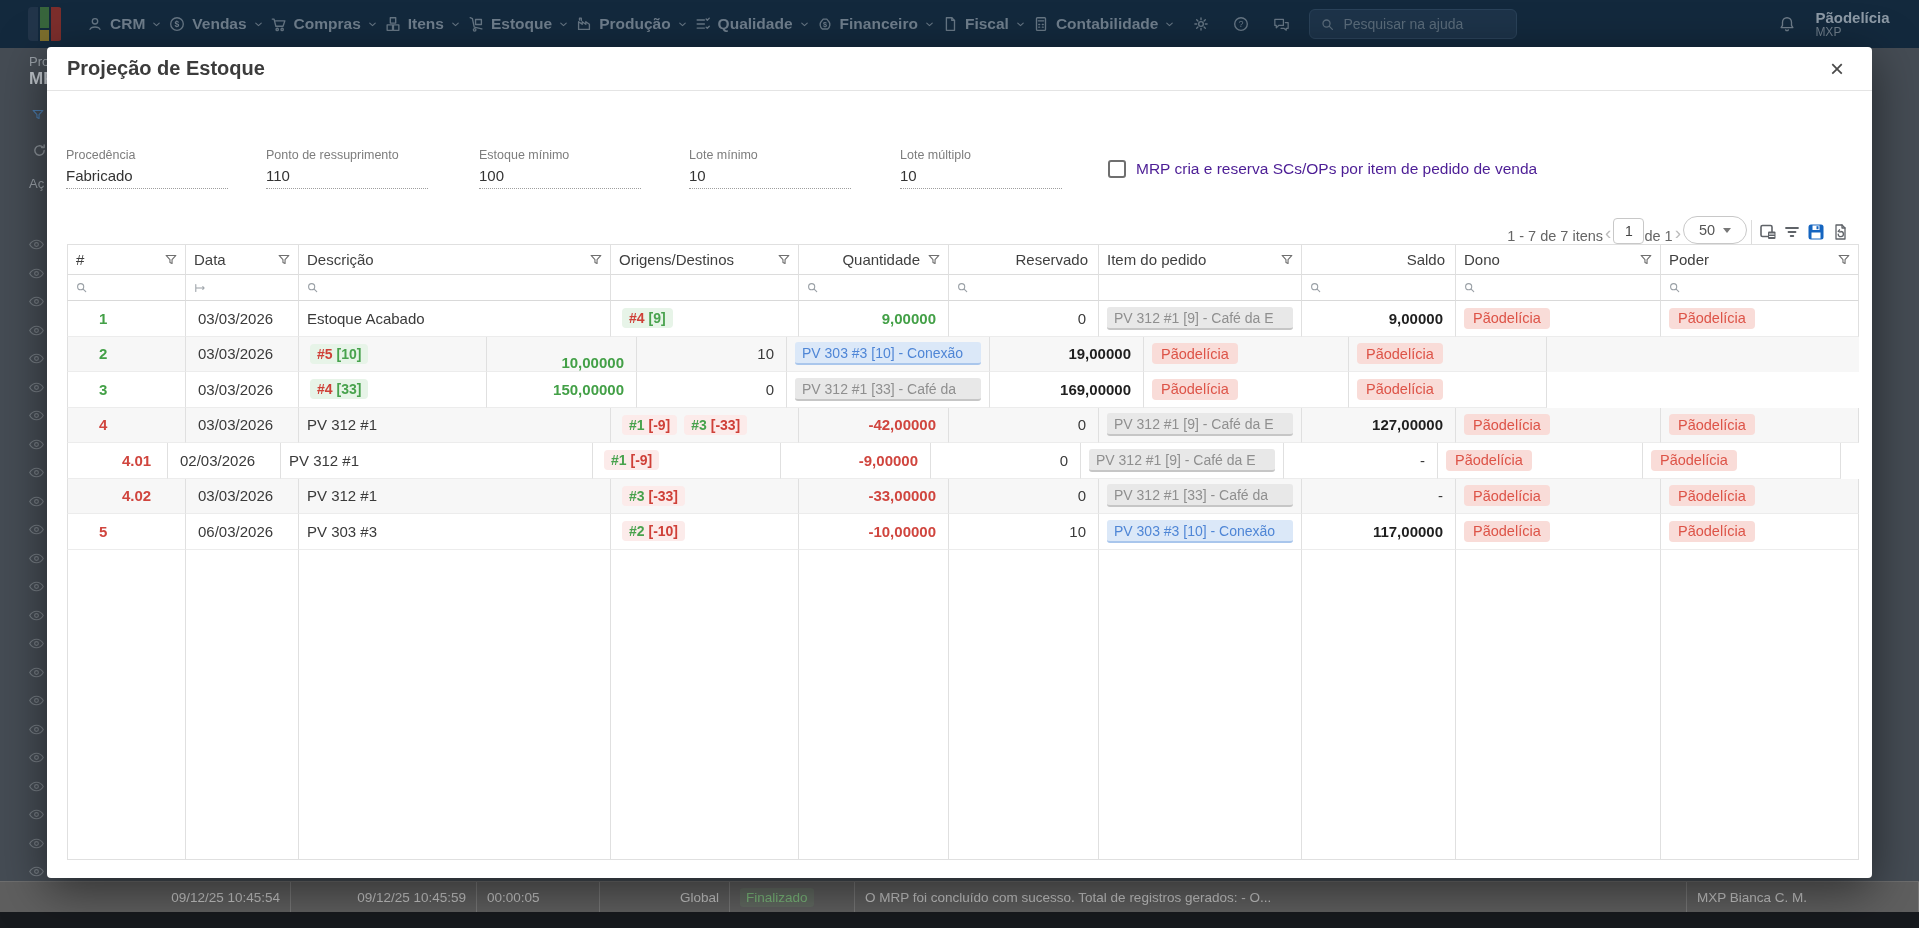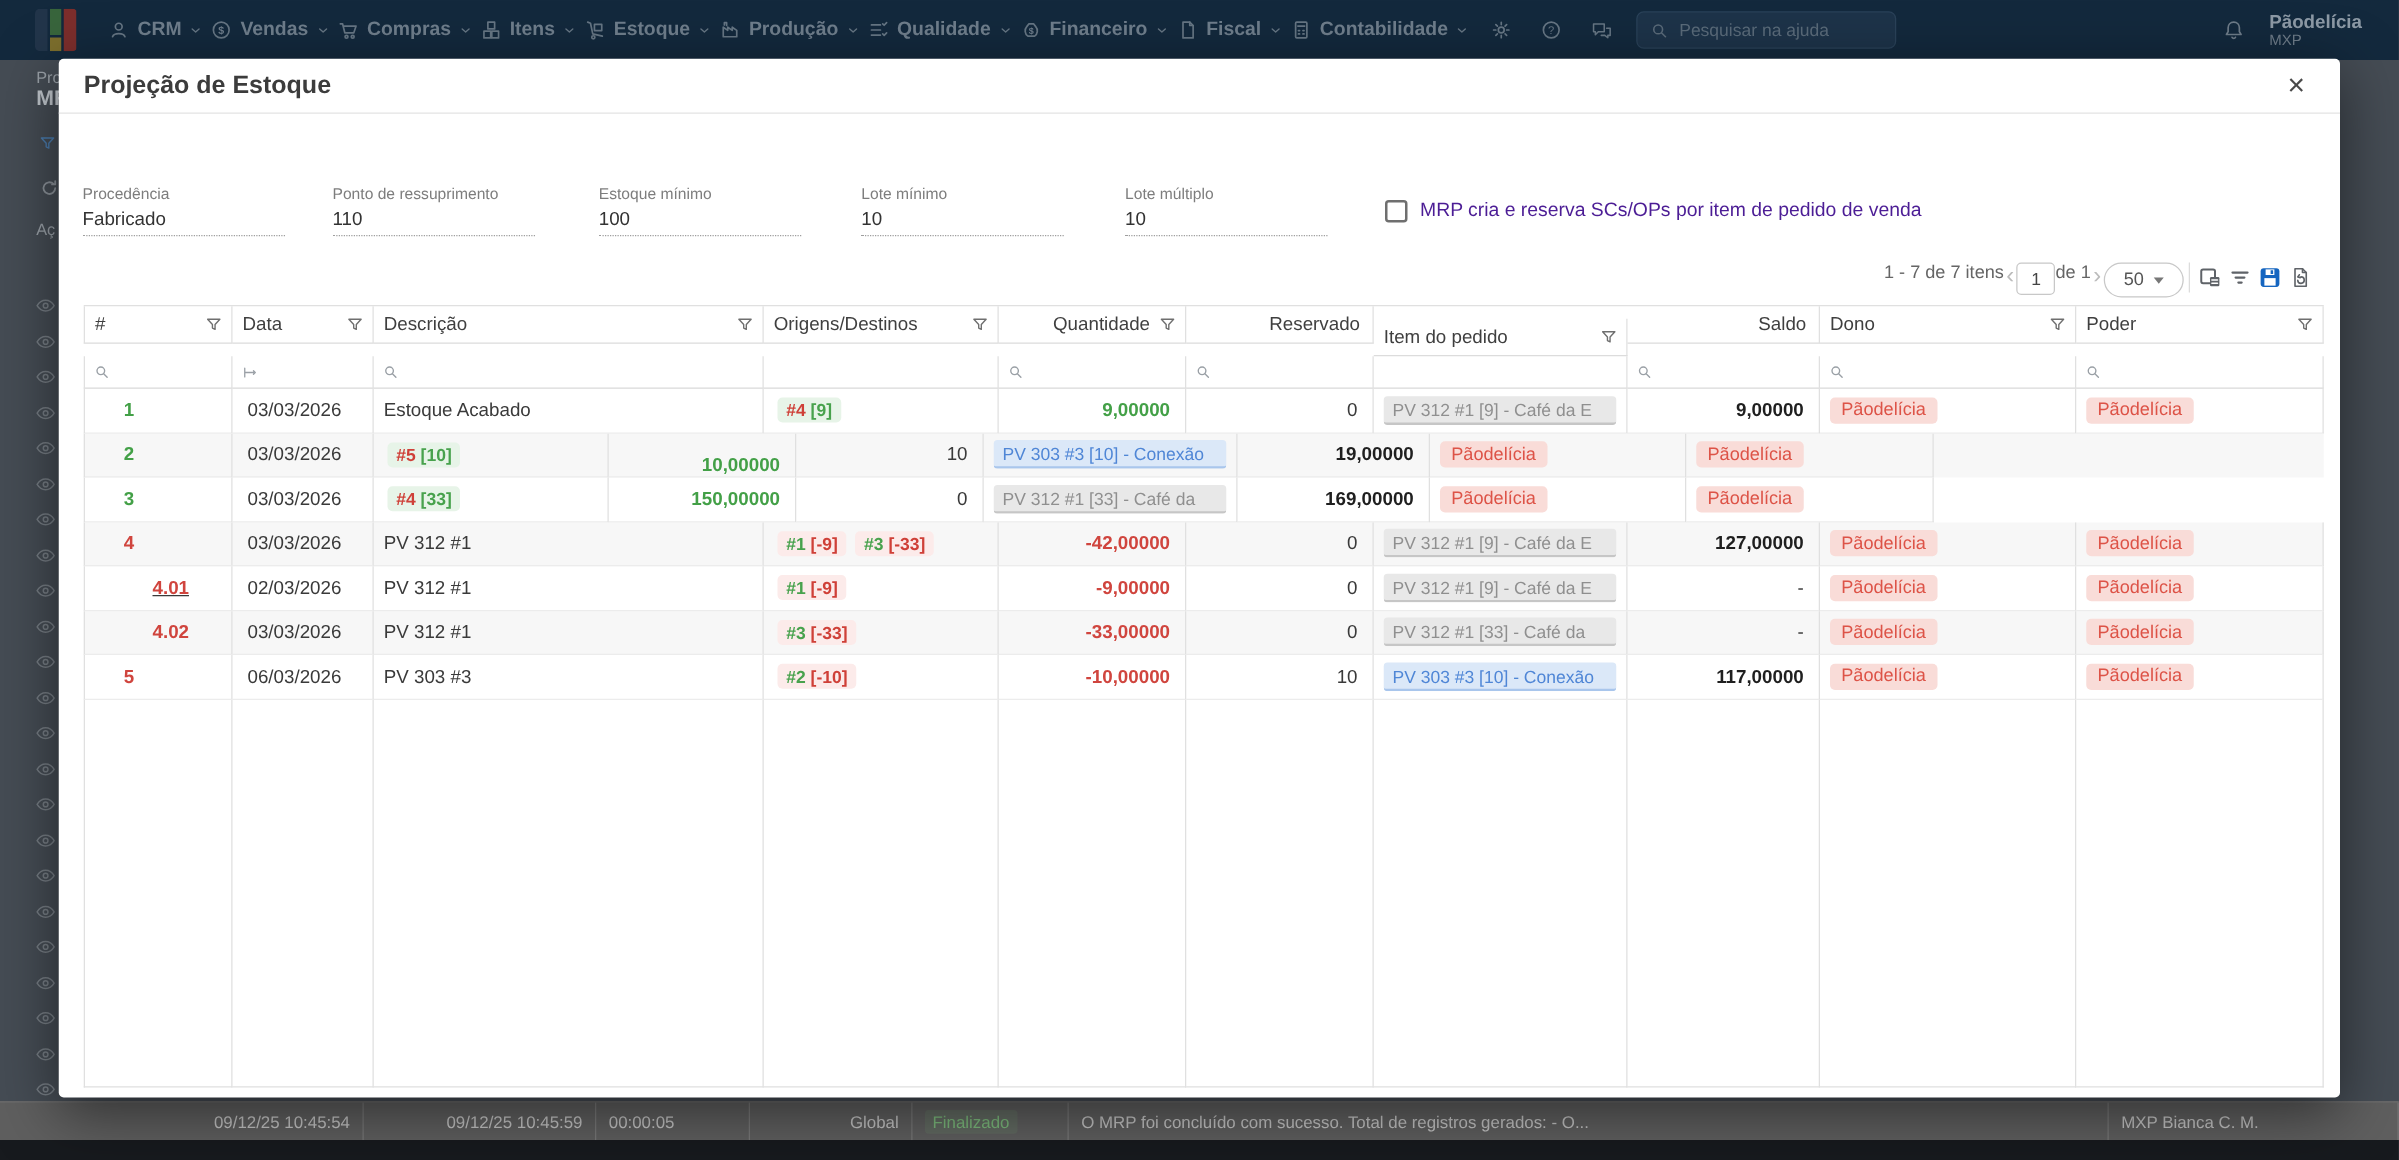--- a/index.html
+++ b/index.html
@@ -45,21 +45,21 @@
   .m-itemline b { font-weight:700; color:#111; }
 
   .fields { position:absolute; left:0; top:93px; width:1825px; height:62px; }
   .field { position:absolute; }
   .field .lbl { font-size:12.5px; color:#7d7d7d; }
   .field .val { margin-top:5px; font-size:15px; color:#333; width:162px; padding-bottom:4px; border-bottom:1px dotted #9e9e9e; }
   .mrp-check { position:absolute; left:1061px; top:20px; display:flex; align-items:center; gap:10px; cursor:pointer; }
   .mrp-check .box { width:18px; height:18px; border:2px solid #6f6f6f; border-radius:3px; background:#fff; }
   .mrp-check .clbl { font-size:15.5px; color:#4c1d95; }
 
-  .pager { position:absolute; left:20px; top:163px; width:1785px; height:34px; display:flex; align-items:flex-start; justify-content:flex-end; color:#656565; font-size:14.5px; }
+  .pager { position:absolute; left:20px; top:163px; width:1785px; height:34px; display:flex; align-items:flex-end; justify-content:flex-end; color:#656565; font-size:14.5px; }
   .pg-chev { color:#bcbcbc; font-size:19px; padding:0 2px; cursor:default; }
   .pg-input { width:31px; height:26px; border:1px solid #c8c8c8; border-radius:4px; text-align:center; font-size:14px; color:#444; font-family:"Liberation Sans",sans-serif; }
   .pg-size { width:64px; height:28px; border:1px solid #c8c8c8; border-radius:15px; display:flex; align-items:center; justify-content:center; gap:8px; color:#555; cursor:pointer; }
   .pg-size .caret { width:0; height:0; border-left:4.5px solid transparent; border-right:4.5px solid transparent; border-top:5px solid #777; }
   .pg-div { width:1px; height:24px; background:#dcdcdc; margin:0 4px; }
   .tool-ico { width:24px; height:24px; display:flex; align-items:center; justify-content:center; color:#5f6368; cursor:pointer; }
 
   
   .grid { position:absolute; left:20px; top:172px; width:1792px; border-top:1px solid #e0e0e0; margin-top:25px; }
   .g-row { display:flex; }
@@ -594,21 +594,21 @@
           <span>Quantidade</span>
           <span class="funnel">
             <svg width="14" height="14" viewBox="0 0 20 20" fill="none" stroke="currentColor" stroke-width="1.6" stroke-linecap="round" stroke-linejoin="round">
               <path d="M3 3.5h14l-5.5 6v5.5l-3-1.5v-4z"></path>
             </svg>
           </span>
         </div>
         <div class="g-cell ar2" style="width: 150px;">
           <span>Reservado</span>
         </div>
-        <div class="g-cell" style="width: 203px; margin-top: 10px;">
+        <div class="g-cell" style="width: 203px;">
           <span>Item do pedido</span>
           <span class="funnel">
             <svg width="14" height="14" viewBox="0 0 20 20" fill="none" stroke="currentColor" stroke-width="1.6" stroke-linecap="round" stroke-linejoin="round">
               <path d="M3 3.5h14l-5.5 6v5.5l-3-1.5v-4z"></path>
             </svg>
           </span>
         </div>
         <div class="g-cell ar2" style="width: 154px;">
           <span>Saldo</span>
         </div>
@@ -813,21 +813,21 @@
             <span class="saldo">127,00000</span>
           </div>
           <div class="g-cell " style="width: 205px;">
             <span class="tag-chip">Pãodelícia</span>
           </div>
           <div class="g-cell " style="width: 198px;">
             <span class="tag-chip">Pãodelícia</span>
           </div>
         </div>
         <div class="g-row">
-          <div class="g-cell " style="width: 119px; text-decoration: underline;">
+          <div class="g-cell " style="width: 101px;">
             <span class="num-neg" style="padding-left:46px">4.01</span>
           </div>
           <div class="g-cell " style="width: 113px;">
             <span style="padding-left:4px">02/03/2026</span>
           </div>
           <div class="g-cell " style="width: 312px;">
             <span>PV 312 #1</span>
           </div>
           <div class="g-cell " style="width: 188px;">
             <span style="padding-left:3px"><span class="o-chip neg"><span class="h-pos">#1</span> <span class="q-neg">[-9]</span></span></span>

